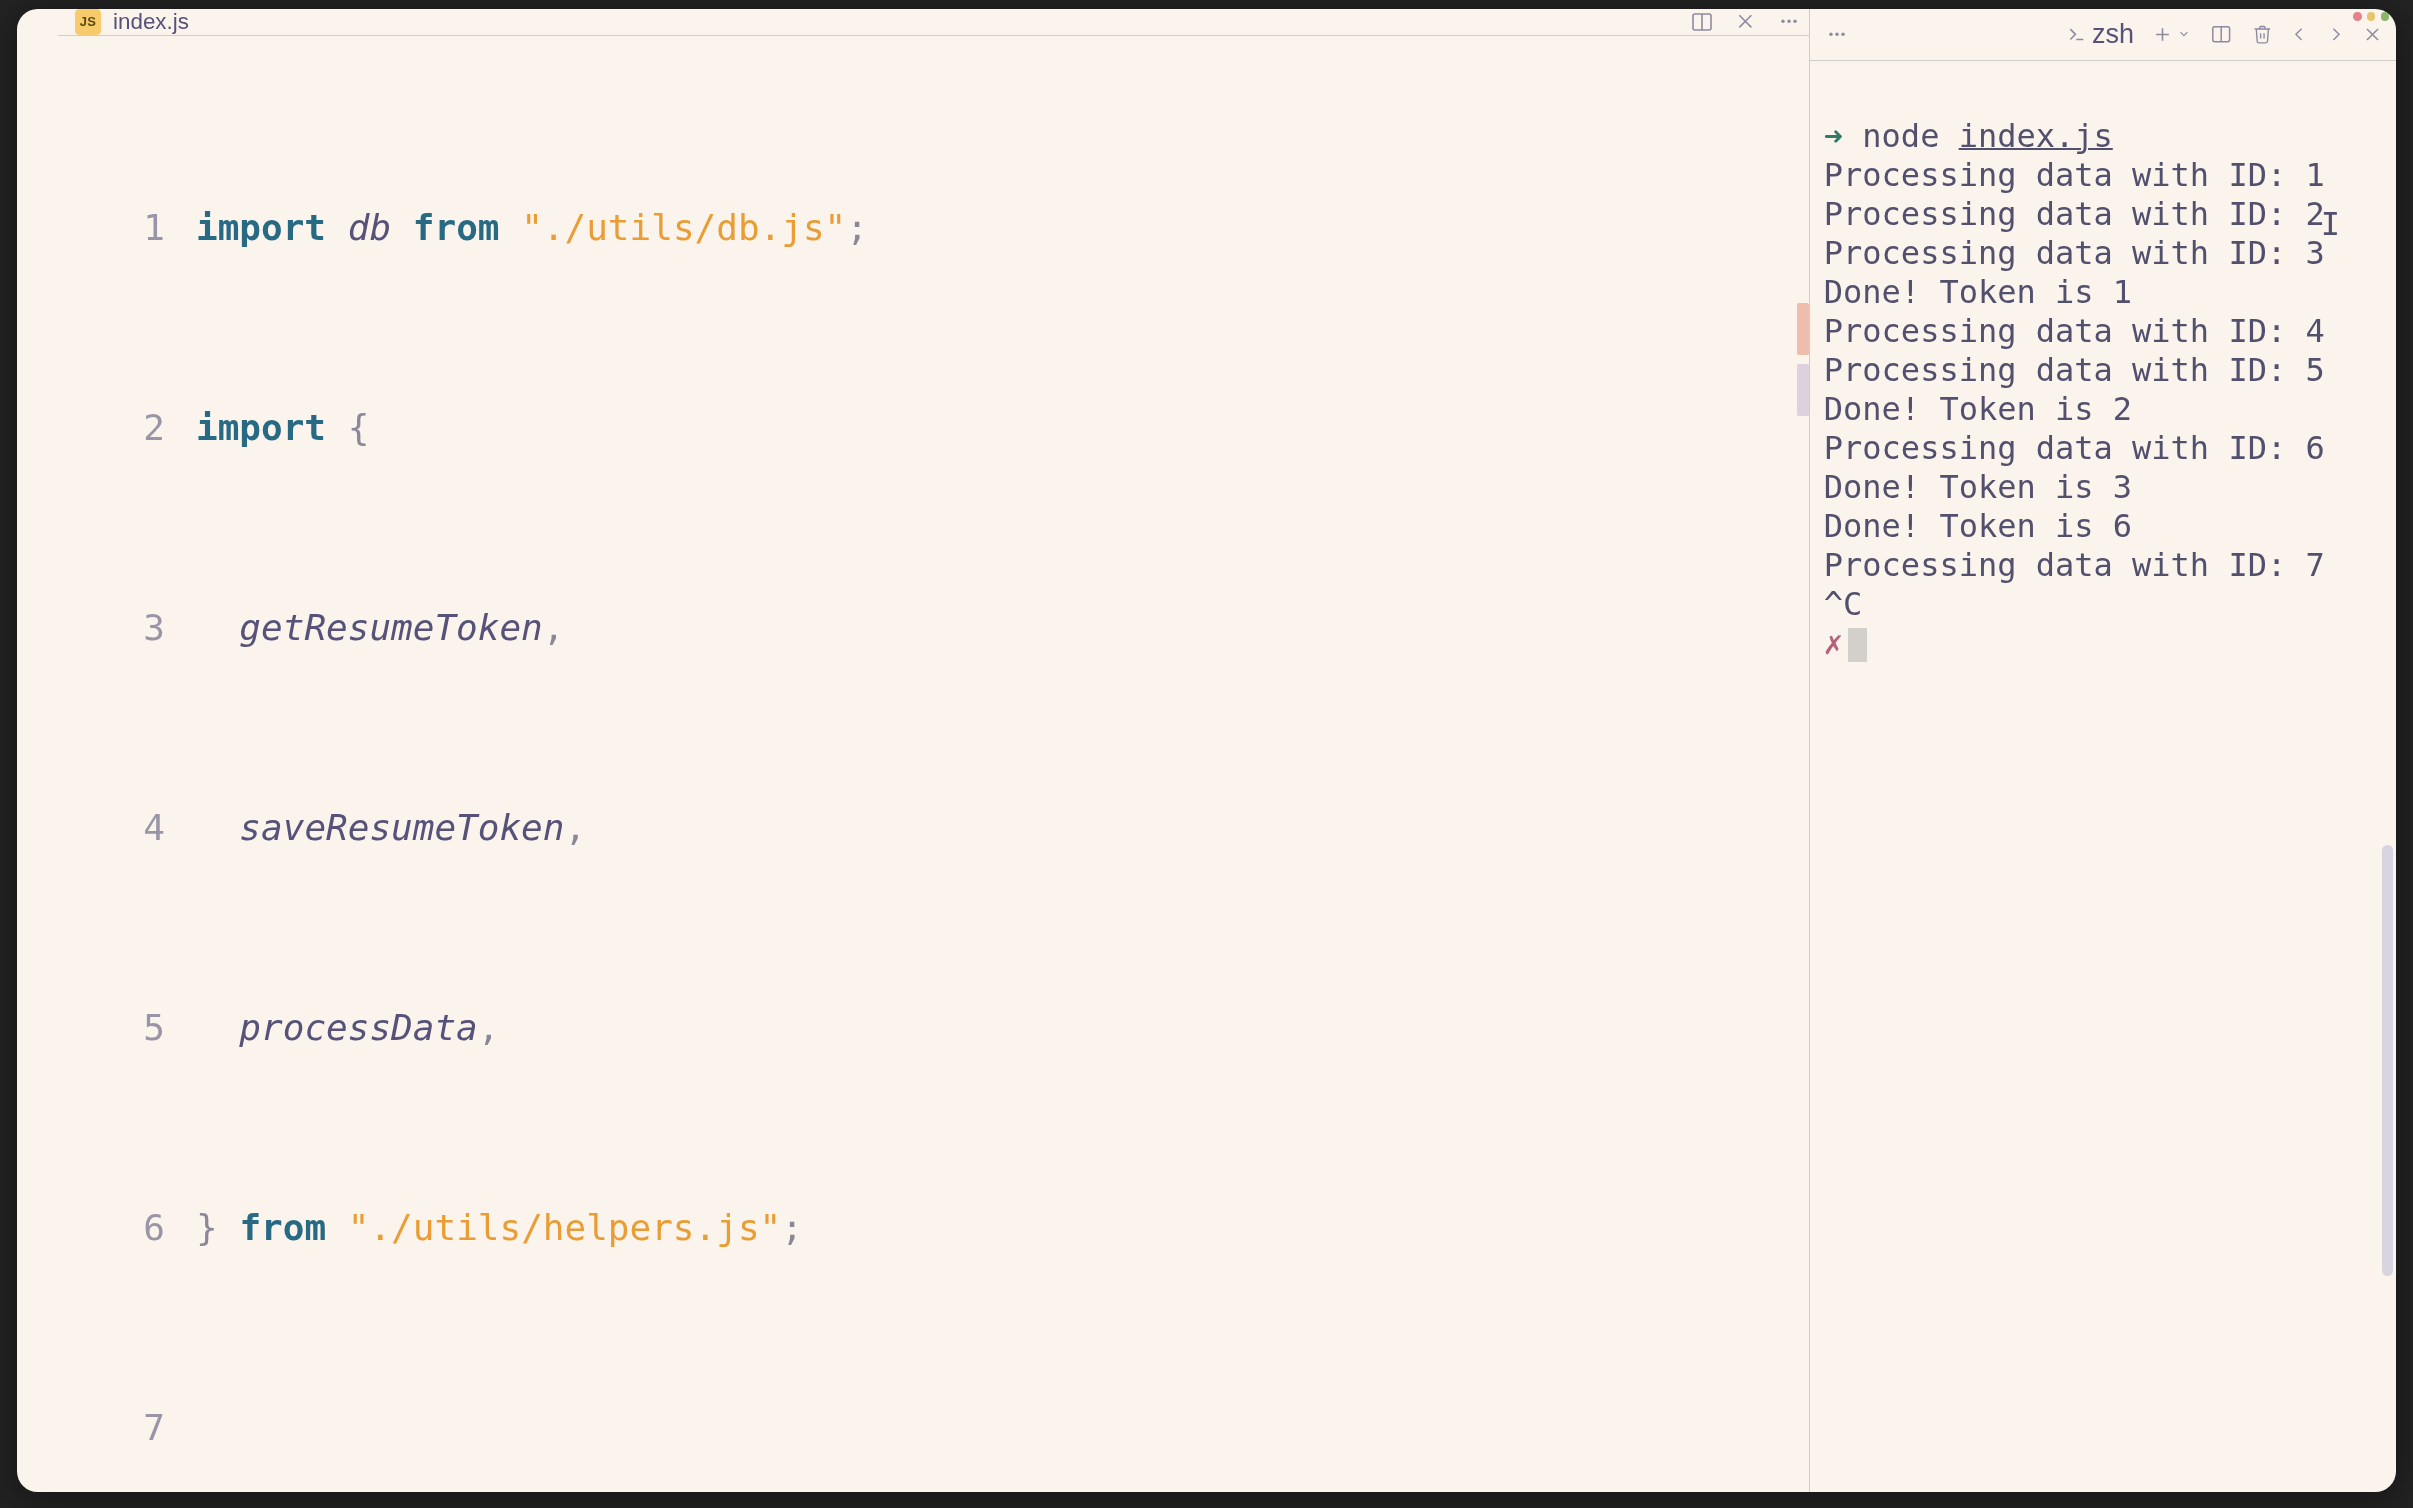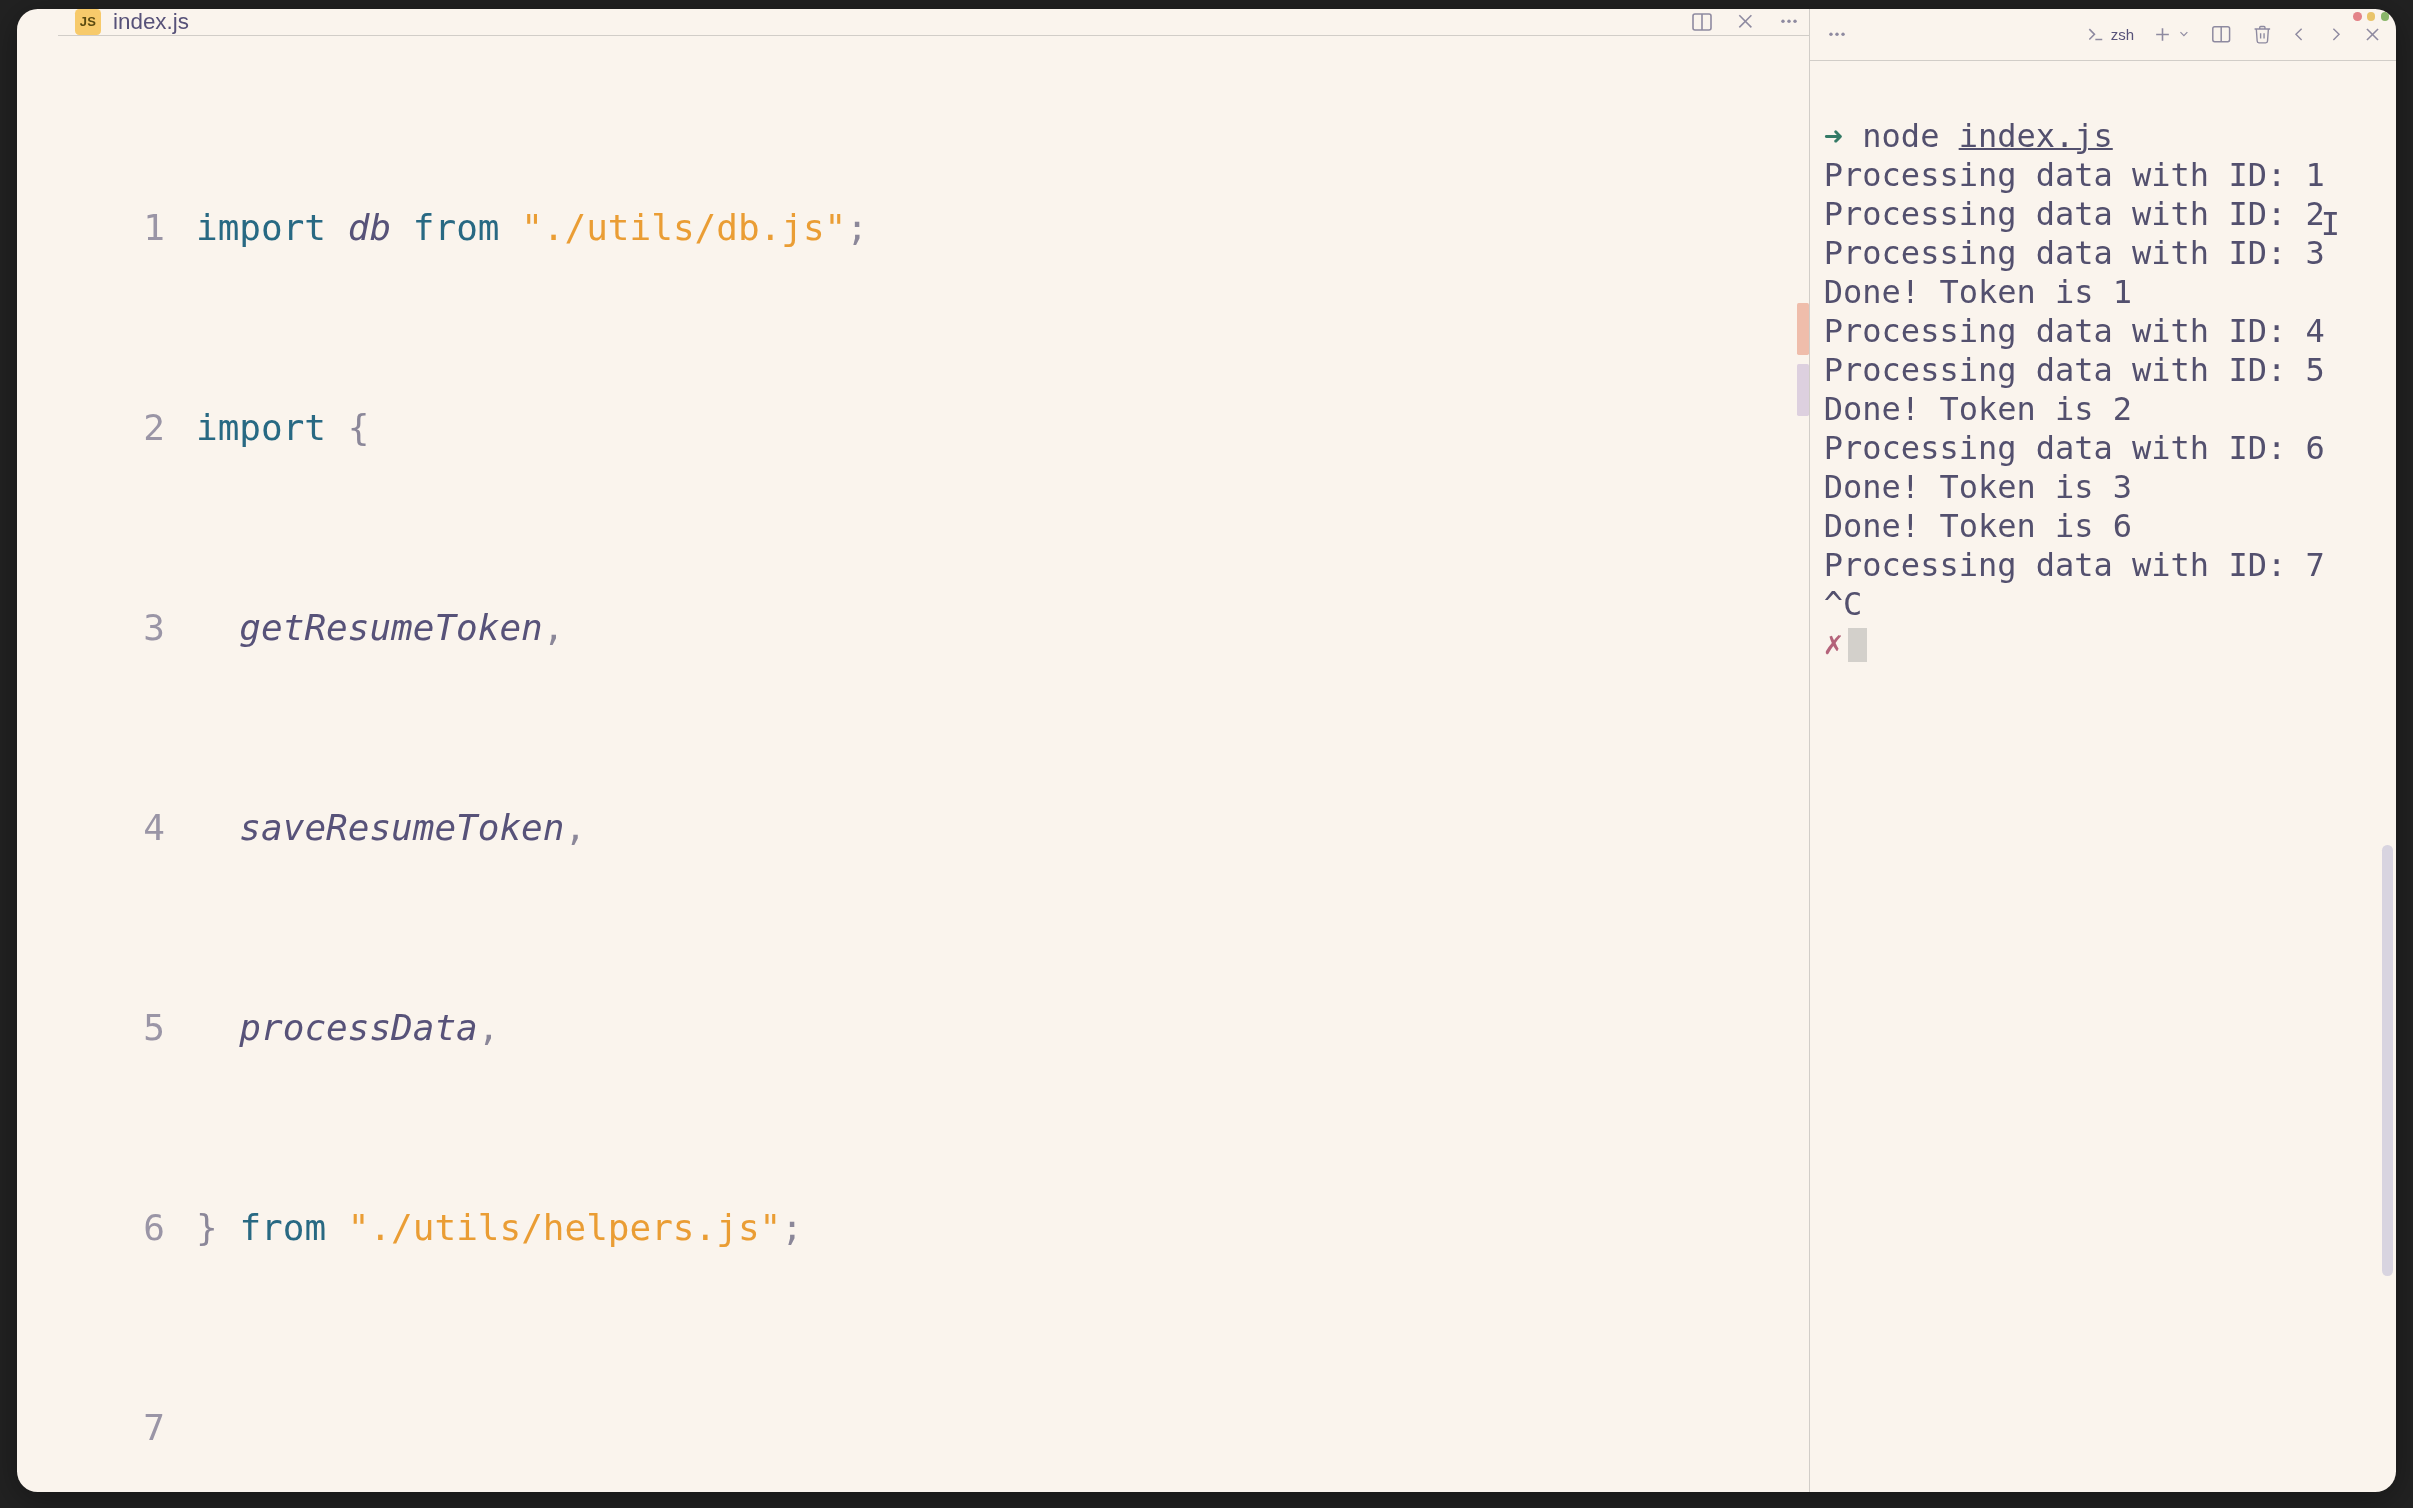--- a/index.html
+++ b/index.html
@@ -97,21 +97,21 @@
   .ln {
     width: 138px;
     text-align: right;
     padding-right: 31px;
     color: var(--linenr);
     user-select: none;
     flex: 0 0 auto;
   }
   .code { flex: 1 1 auto; padding-right: 34px; }
 
-  .tok-kw   { color: var(--blue); }
+  .tok-kw   { color: var(--blue); font-weight: bold; }
   .tok-var  { color: var(--fg); font-style: italic; }
   .tok-str  { color: var(--gold); }
   .tok-punct{ color: #8b8799; }
 
   
   .minimap {
     position:absolute; right:0; top:69px; width:15.5px; height:1345px;
   }
   .minimap .mark {
     position:absolute; right:0; width:12px; height:52px;
@@ -130,21 +130,21 @@
     height: 52px;
     border-bottom: 0.9px solid var(--border);
     display:flex; align-items:center; justify-content:space-between;
     padding: 0 13.8px;
     color: var(--muted);
     font-size: 22.4px;
   }
   .term-title-left { display:flex; align-items:center; gap:15.5px;}
   .term-title-right{ display:flex; align-items:center; gap:19px;}
   .term-title-right .grp { display:flex; align-items:center; gap:5.2px;}
-  .term-title-right .lbl { color: var(--fg); font-size:15px; }
+  .term-title-right .lbl { color: var(--fg); font-size:27px; }
 
   .terminal {
     flex: 1 1 auto;
     padding: 17px 13.8px;
     font-family: "SF Mono", ui-monospace, Menlo, Consolas, monospace;
     font-size: 32px;
     line-height: 39px;
     color: #53506e;
     white-space: pre;
     position: relative;

